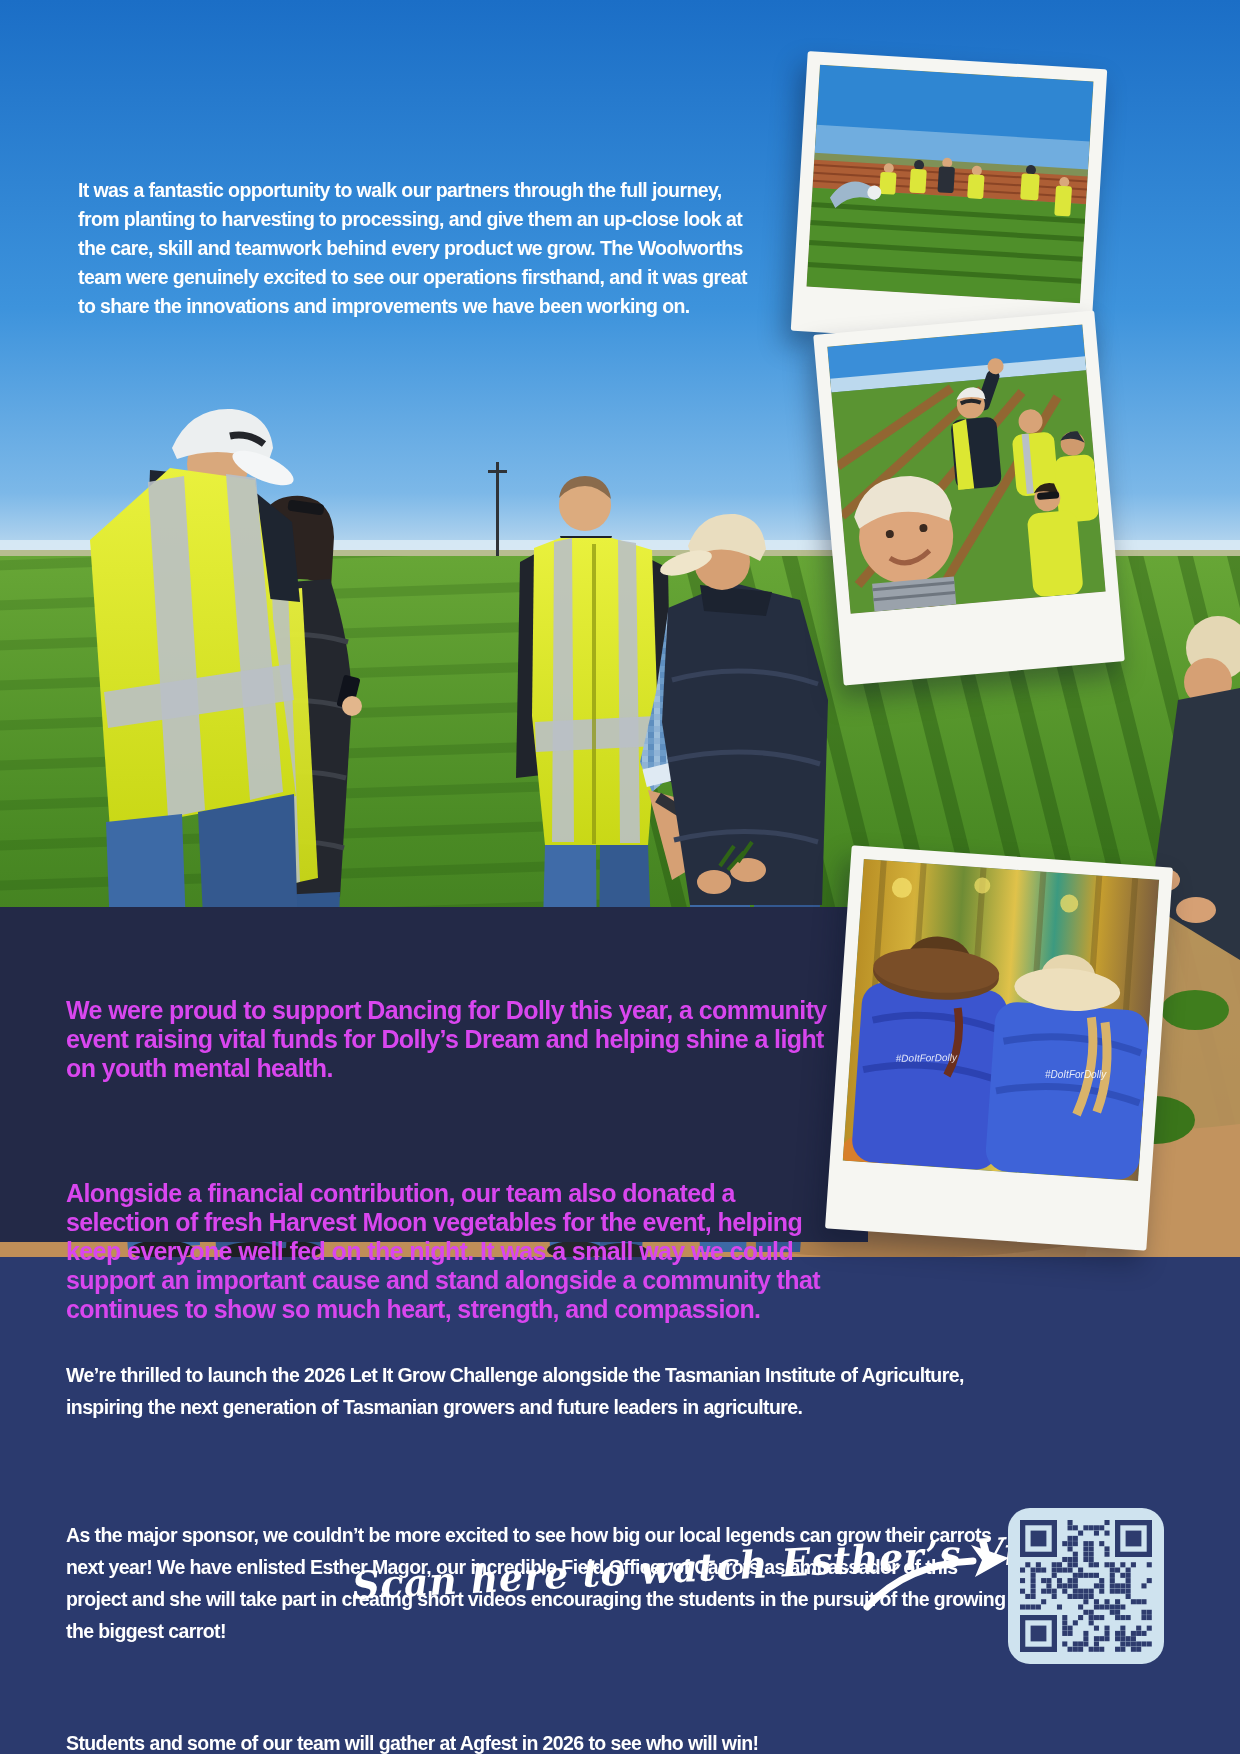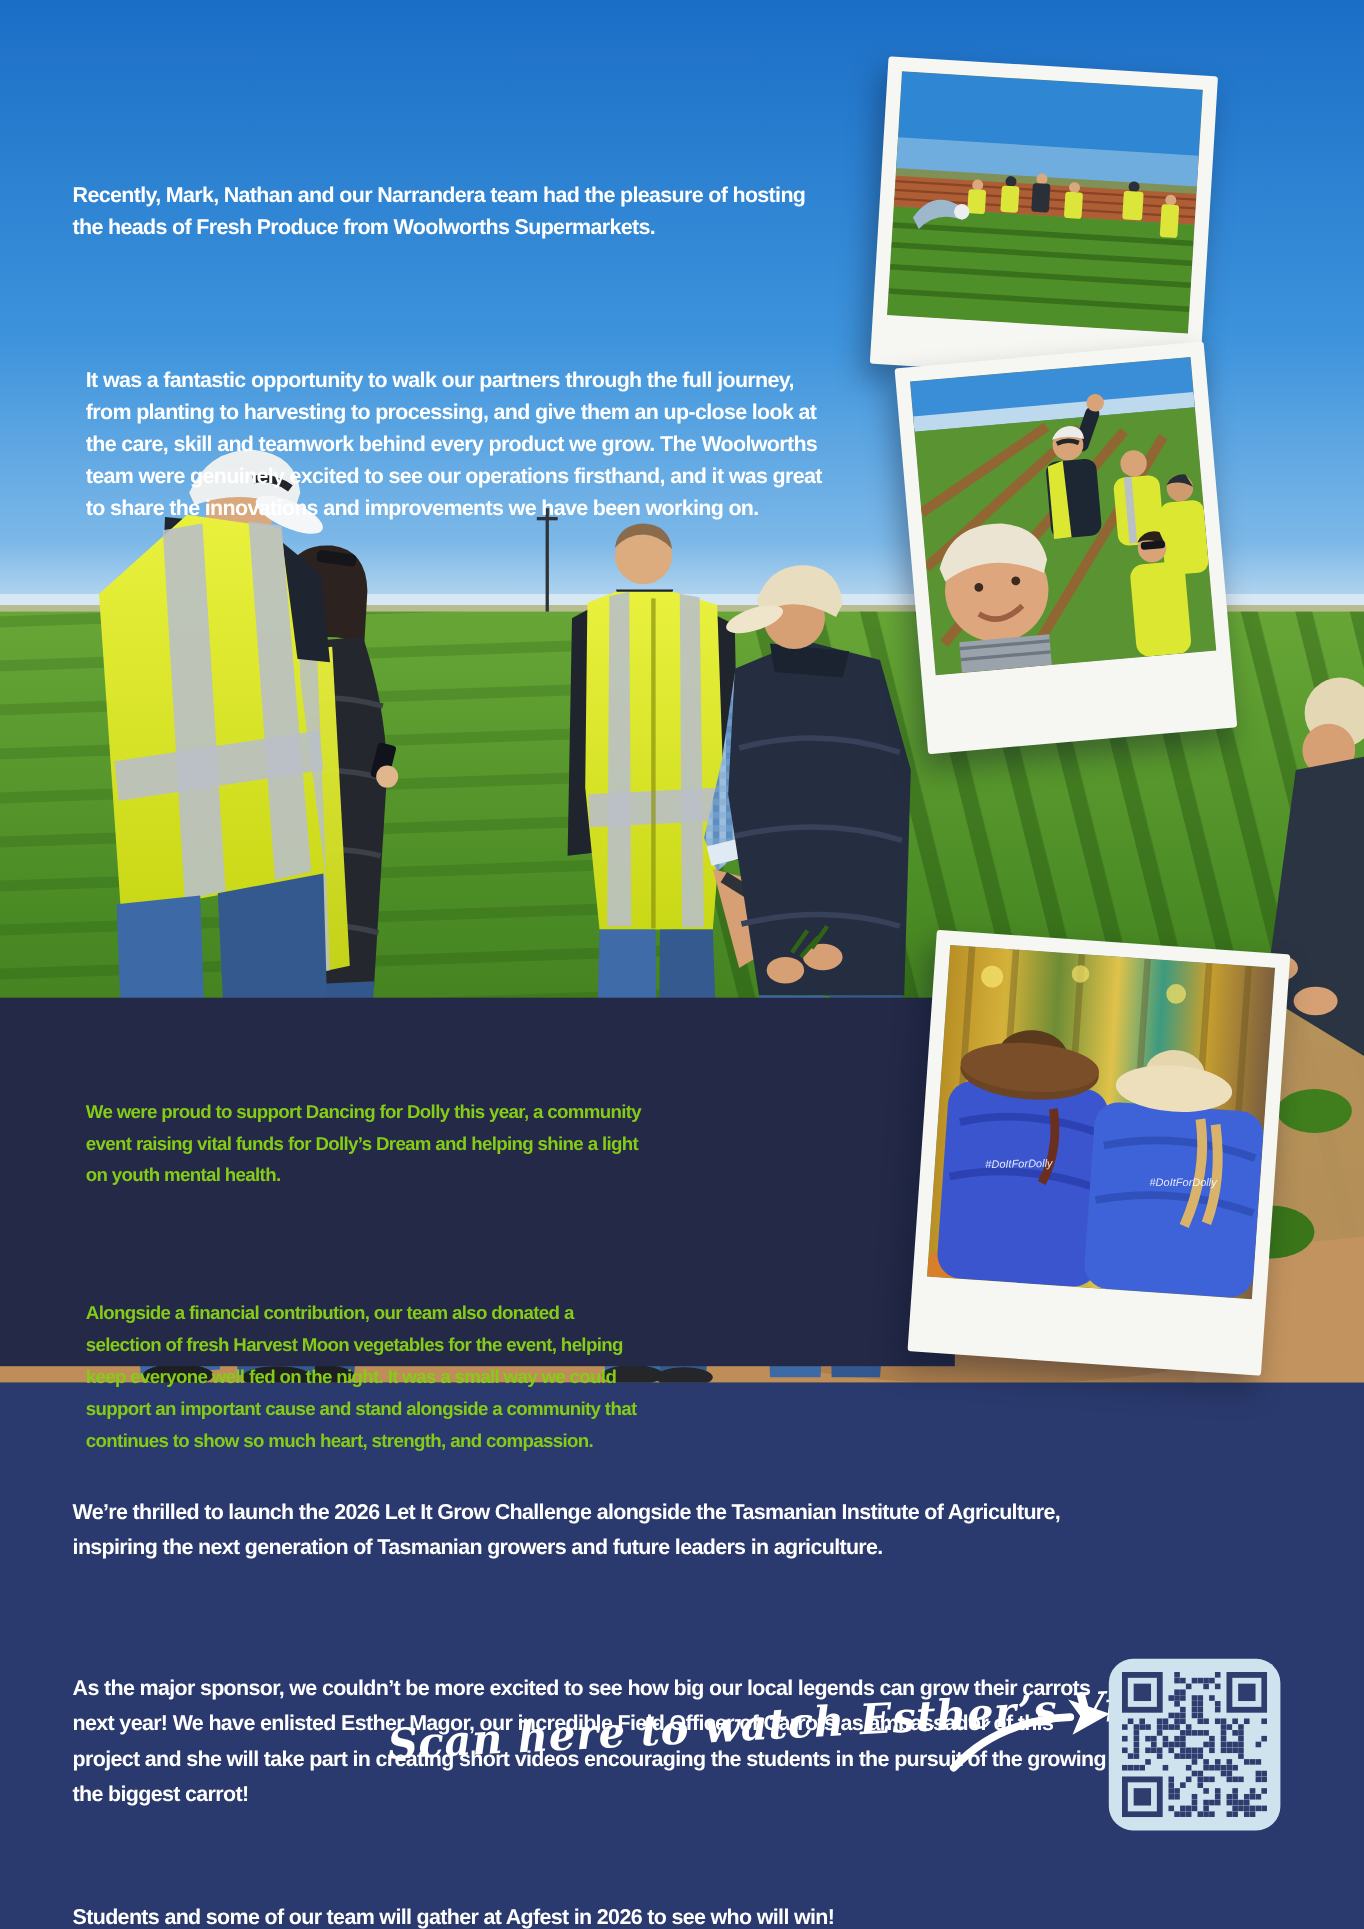--- a/index.html
+++ b/index.html
@@ -17,22 +17,22 @@
             box-shadow:-6px 14px 26px rgba(10,18,40,.38);}
   .polaroid .ph{position:absolute;left:13px;top:13px;right:13px;overflow:hidden;background:#7d8c5a;}
   .polaroid1{left:799px;top:60px;width:300px;height:280px;transform:rotate(3.5deg);z-index:10;}
   .polaroid1 .ph{height:222px;}
   .polaroid2{left:828px;top:322px;width:282px;height:352px;transform:rotate(-5deg);z-index:11;}
   .polaroid2 .ph{height:268px;}
   .polaroid3{left:838px;top:856px;width:322px;height:384px;transform:rotate(4deg);z-index:21;}
   .polaroid3 .ph{height:302px;}
   
   .dolly-box{position:absolute;left:0;top:907px;width:868px;height:335px;background:#232947;z-index:20;}
-  .dolly-text{position:absolute;left:66px;top:31px;color:#84cc16;font-weight:bold;
-              font-size:17px;line-height:29px;letter-spacing:-0.6px;white-space:pre;margin-left:12px;}
+  .dolly-text{position:absolute;left:66px;top:31px;color:#d946ef;font-weight:bold;
+              font-size:25px;line-height:29px;letter-spacing:-0.6px;white-space:pre;}
   .dolly-text .p1{margin:0 0 38px 0;}
   
   .bottom-section{position:absolute;left:0;top:1257px;width:1240px;height:497px;background:#2b3a6e;z-index:5;}
   .challenge-text{position:absolute;left:66px;top:38px;color:#ffffff;font-weight:bold;
                   font-size:19.5px;line-height:32px;letter-spacing:-0.6px;white-space:pre;}
   .challenge-text .p1{margin:0 0 32px 0;}
   .challenge-text .p2{margin:0 0 16px 0;}
   .scan-script{position:absolute;left:352px;top:292px;width:540px;color:#ffffff;
                font-family:"DejaVu Serif",serif;font-style:italic;font-weight:bold;
                font-size:38px;transform:rotate(-3deg);letter-spacing:0.5px;white-space:nowrap;}
@@ -169,22 +169,20 @@
       <polygon points="226,474 256,478 283,792 250,800" fill="#b9c0c6" opacity=".9"></polygon>
       <polygon points="104,692 290,664 294,700 108,728" fill="#b9c0c6" opacity=".9"></polygon>
       <polygon points="106,822 182,814 192,1100 200,1245 128,1250 116,1100" fill="#3d6aa6"></polygon>
       <polygon points="198,812 294,794 300,1005 286,1248 216,1250 208,1022" fill="#34598f"></polygon>
       <ellipse cx="162" cy="1250" rx="32" ry="10" fill="#1d1f22"></ellipse>
       <ellipse cx="252" cy="1252" rx="32" ry="10" fill="#1d1f22"></ellipse>
     </g>
   </svg>
 
   <div class="text-intro">
-    <div class="p1">Recently, Mark, Nathan and our Narrandera team had the pleasure of hosting
-the heads of Fresh Produce from Woolworths Supermarkets.</div>
     <div class="p2">It was a fantastic opportunity to walk our partners through the full journey,
 from planting to harvesting to processing, and give them an up-close look at
 the care, skill and teamwork behind every product we grow. The Woolworths
 team were genuinely excited to see our operations firsthand, and it was great
 to share the innovations and improvements we have been working on.</div>
   </div>
 
   <div class="polaroid polaroid1">
     <div class="ph">
       <svg viewBox="0 0 274 222" width="274" height="222">

